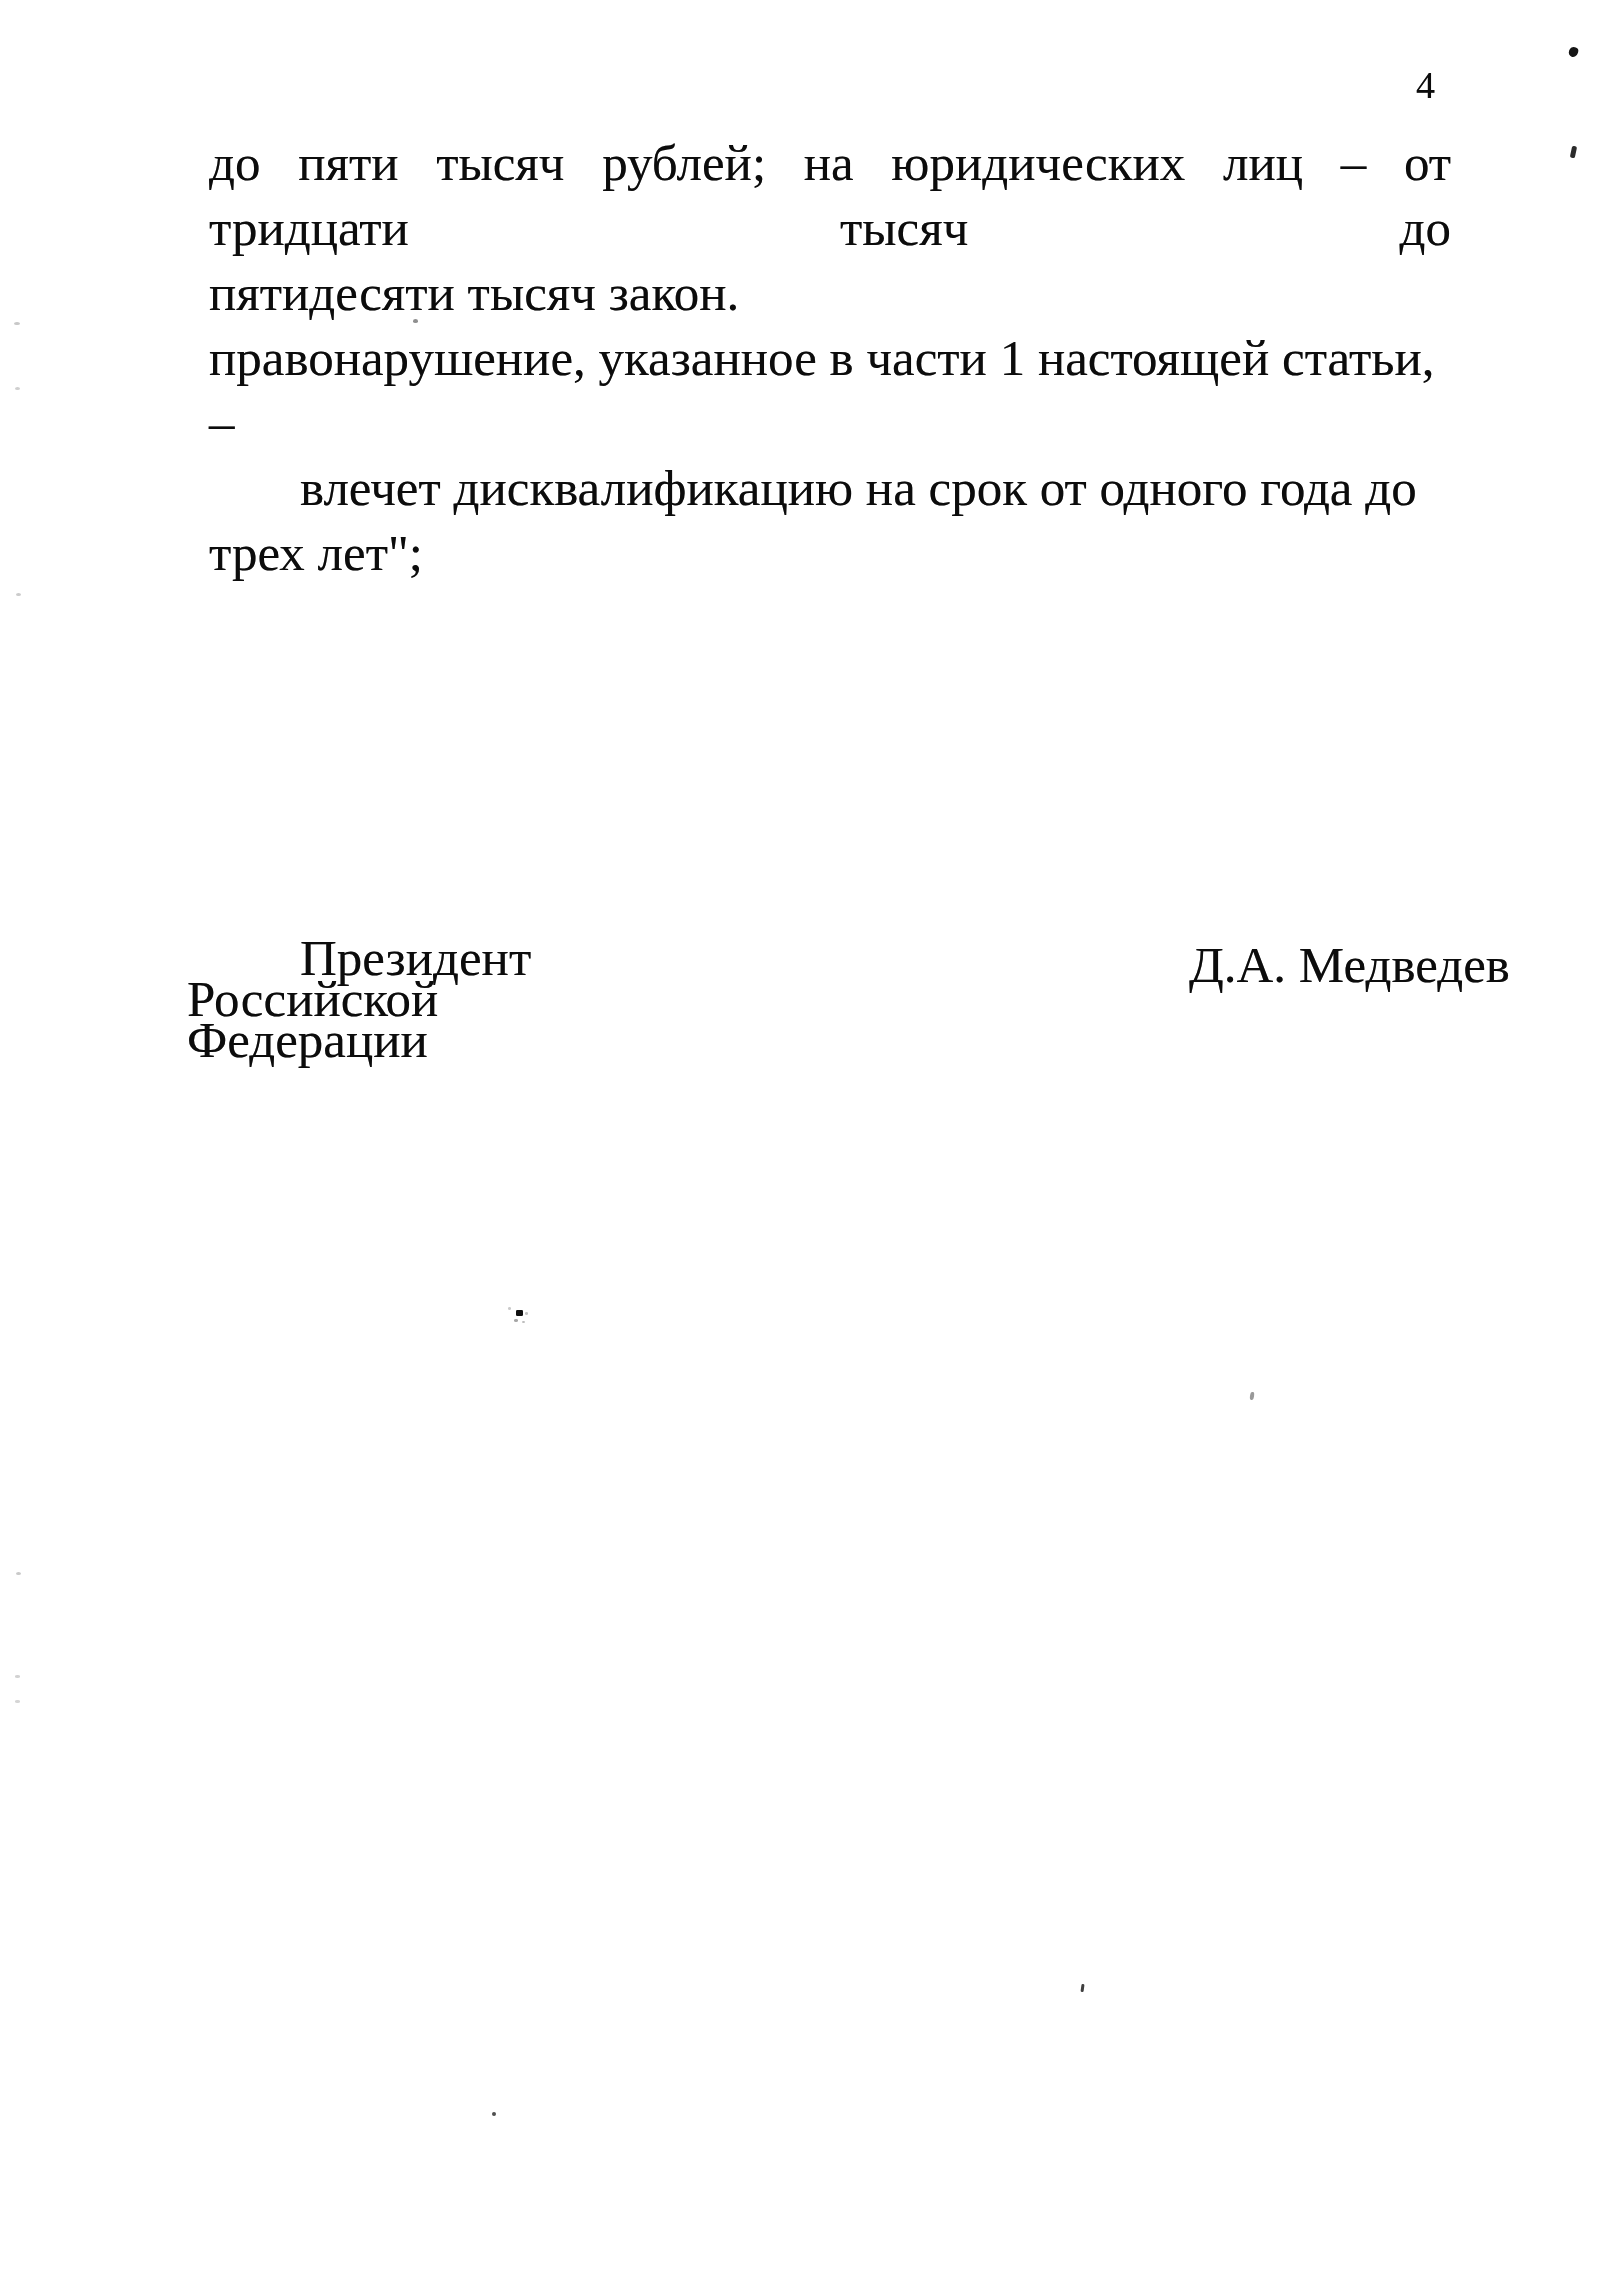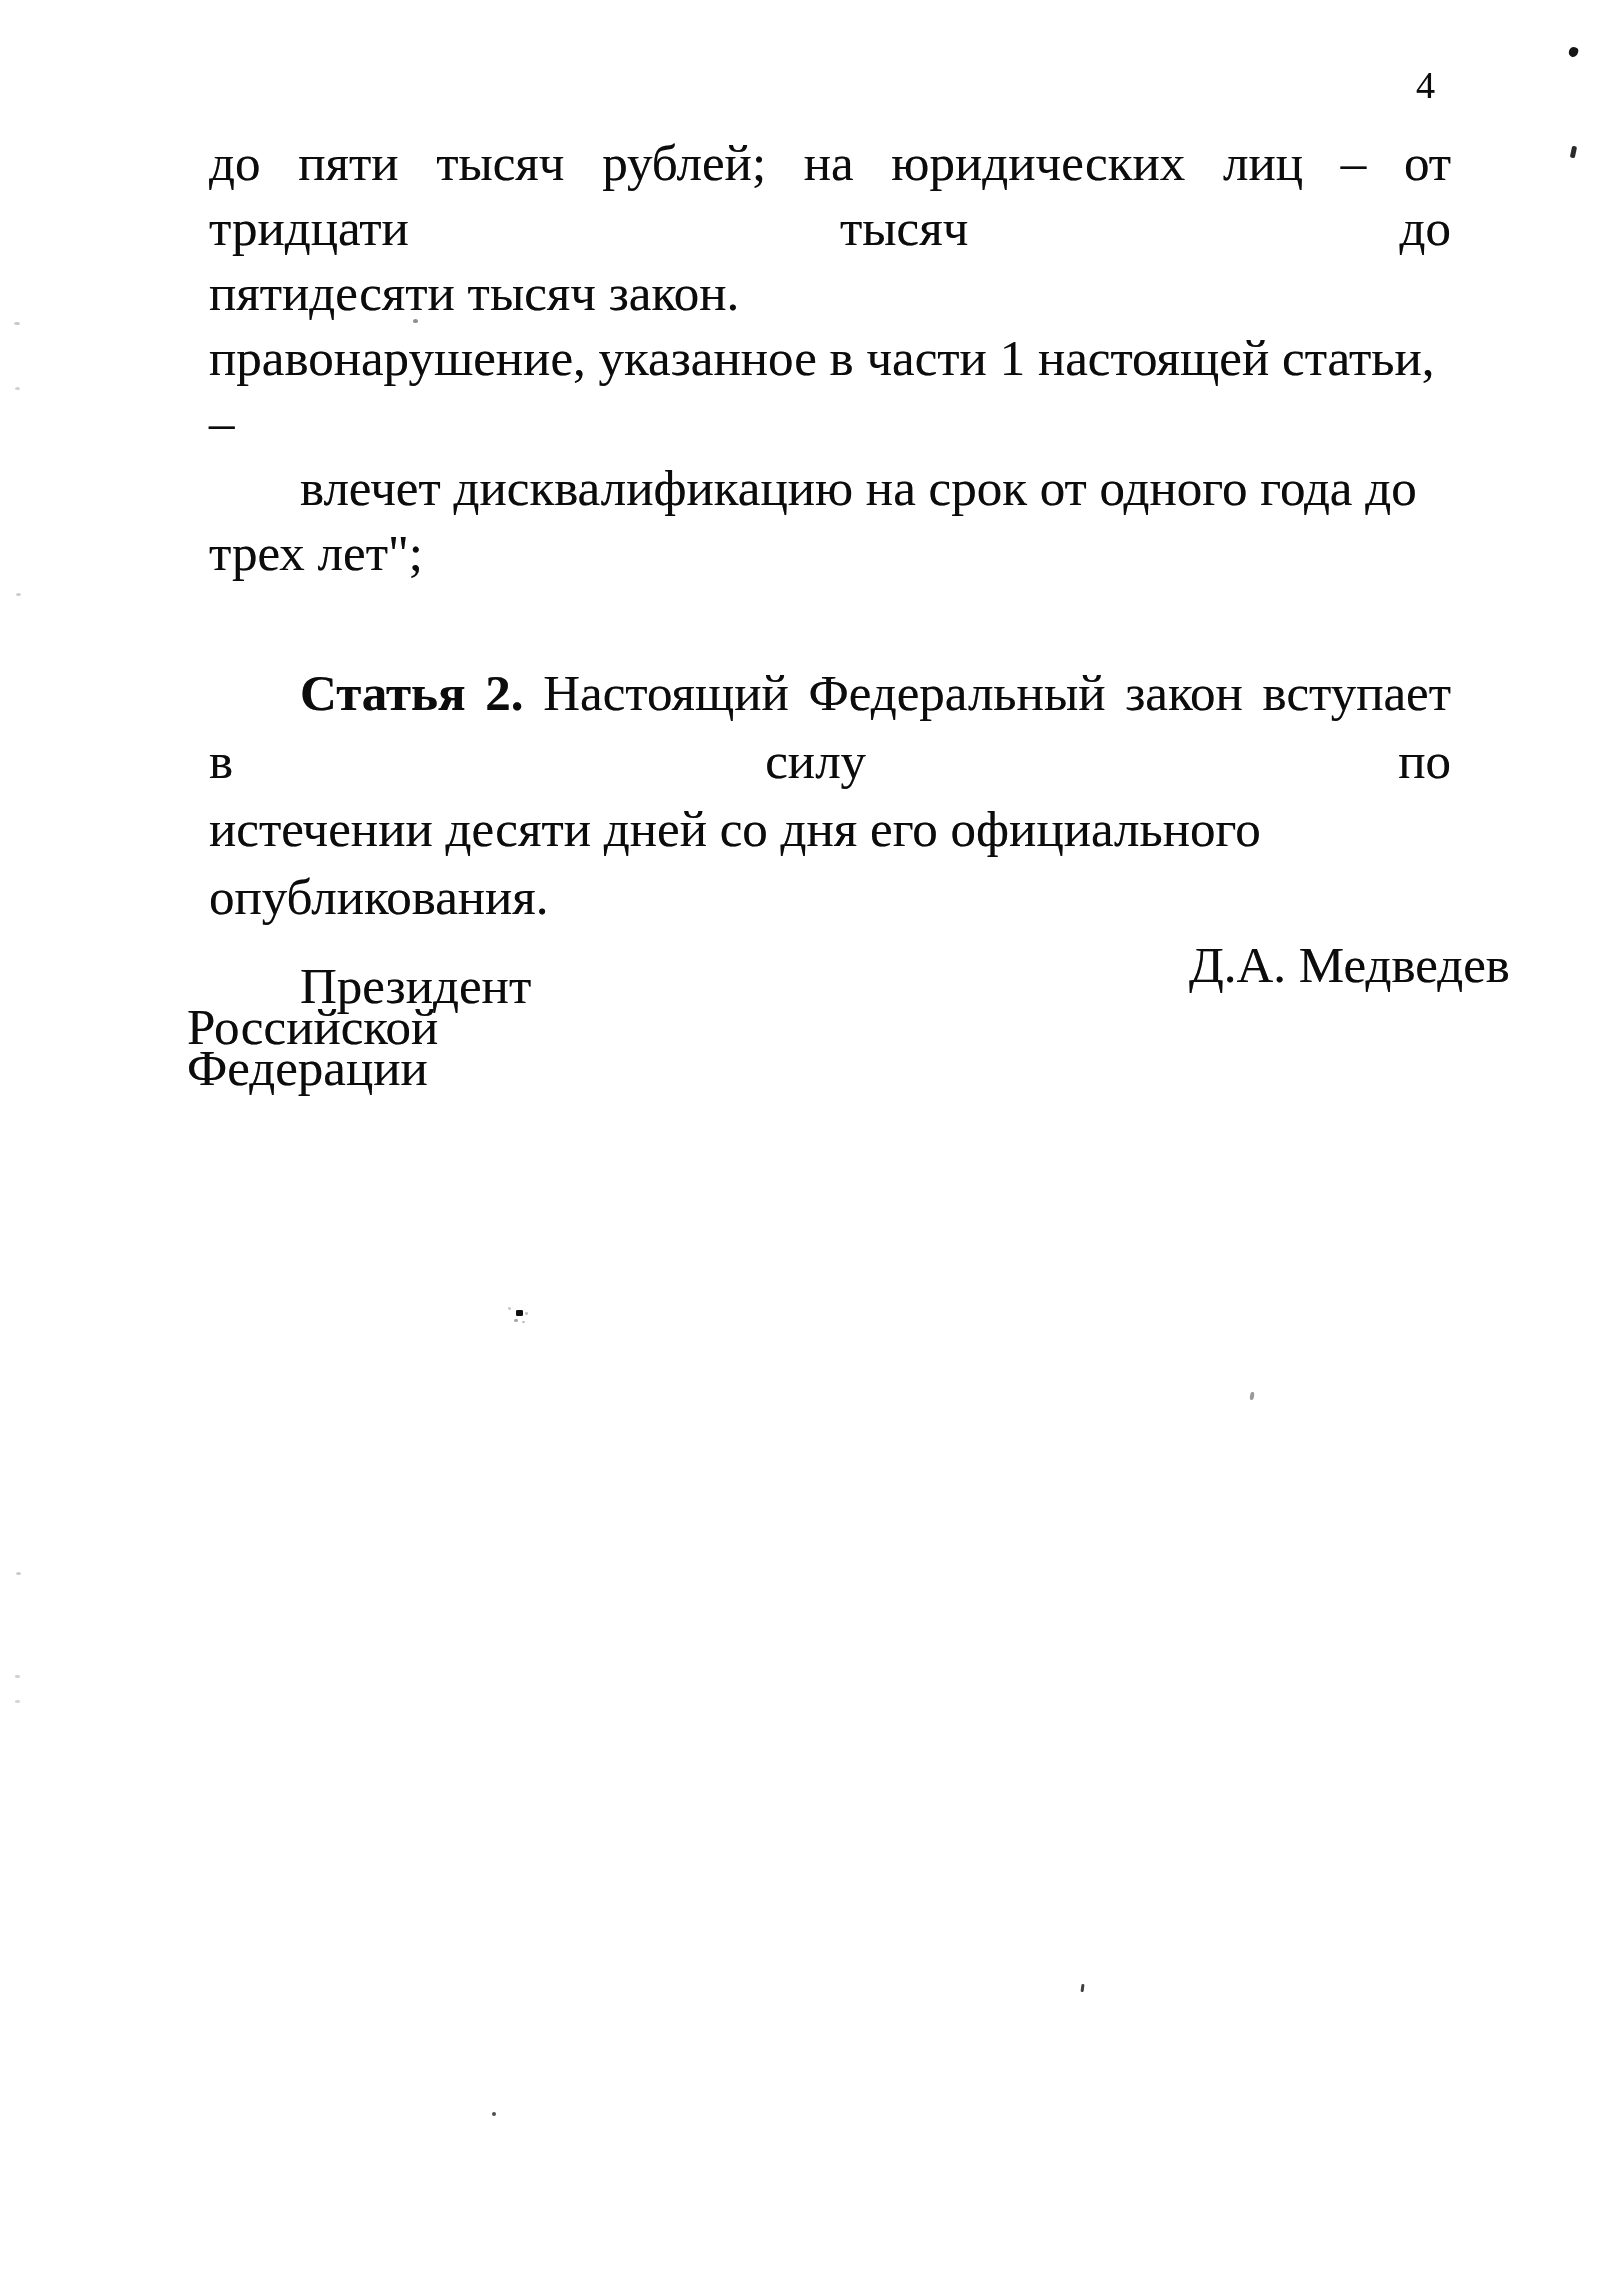--- a/index.html
+++ b/index.html
@@ -13,21 +13,21 @@
     color:#0c0c0c;
   }
   .txt{
     position:absolute;
     font-size:51px;
     line-height:65px;
     text-shadow:0 0 0.6px rgba(0,0,0,0.45);
   }
   .block-body{left:209px;top:131px;width:1242px;}
   .block-article2{left:209px;top:659px;width:1242px;line-height:68px;}
-  .block-sign-left{left:187px;top:938px;width:453px;line-height:41px;margin-top:28px;}
+  .block-sign-left{left:187px;top:938px;width:453px;line-height:41px;}
   .block-sign-name{left:1189px;top:944px;line-height:43px;white-space:nowrap;}
   .pageno{left:1416px;top:66px;font-size:38px;line-height:38px;}
   .ln{display:block;}
   .jf{text-align:justify;text-align-last:justify;}
   .ind{text-indent:91px;}
   .ind-sign{text-indent:113px;}
   b{font-weight:bold;}
   .art{position:absolute;}
   
   .a-tr-dot{left:1569px;top:47px;width:9px;height:9.7px;background:#161616;border-radius:50% 42% 55% 48%;transform:rotate(18deg);}
@@ -55,24 +55,20 @@
 
   <div class="txt pageno">4</div>
 
   <div class="txt block-body">
     <span class="ln jf">до пяти тысяч рублей; на юридических лиц – от тридцати тысяч до</span>
     <span class="ln">пятидесяти тысяч закон.</span>
     <span class="ln">правонарушение, указанное в части 1 настоящей статьи, –</span>
     <span class="ln ind">влечет дисквалификацию на срок от одного года до трех лет";</span>
   </div>
 
-  <div class="txt block-article2">
-    <span class="ln jf ind"><b>Статья 2.</b><span> Настоящий Федеральный закон вступает в силу по</span></span>
-    <span class="ln">истечении десяти дней со дня его официального опубликования.</span>
-  </div>
 
   <div class="txt block-sign-left">
     <span class="ln ind-sign">Президент</span>
     <span class="ln">Российской Федерации</span>
   </div>
 
   <div class="txt block-sign-name">Д.А. Медведев</div>
 
   <div class="art a-tr-dot"></div>
   <div class="art a-tr-tick"></div>

